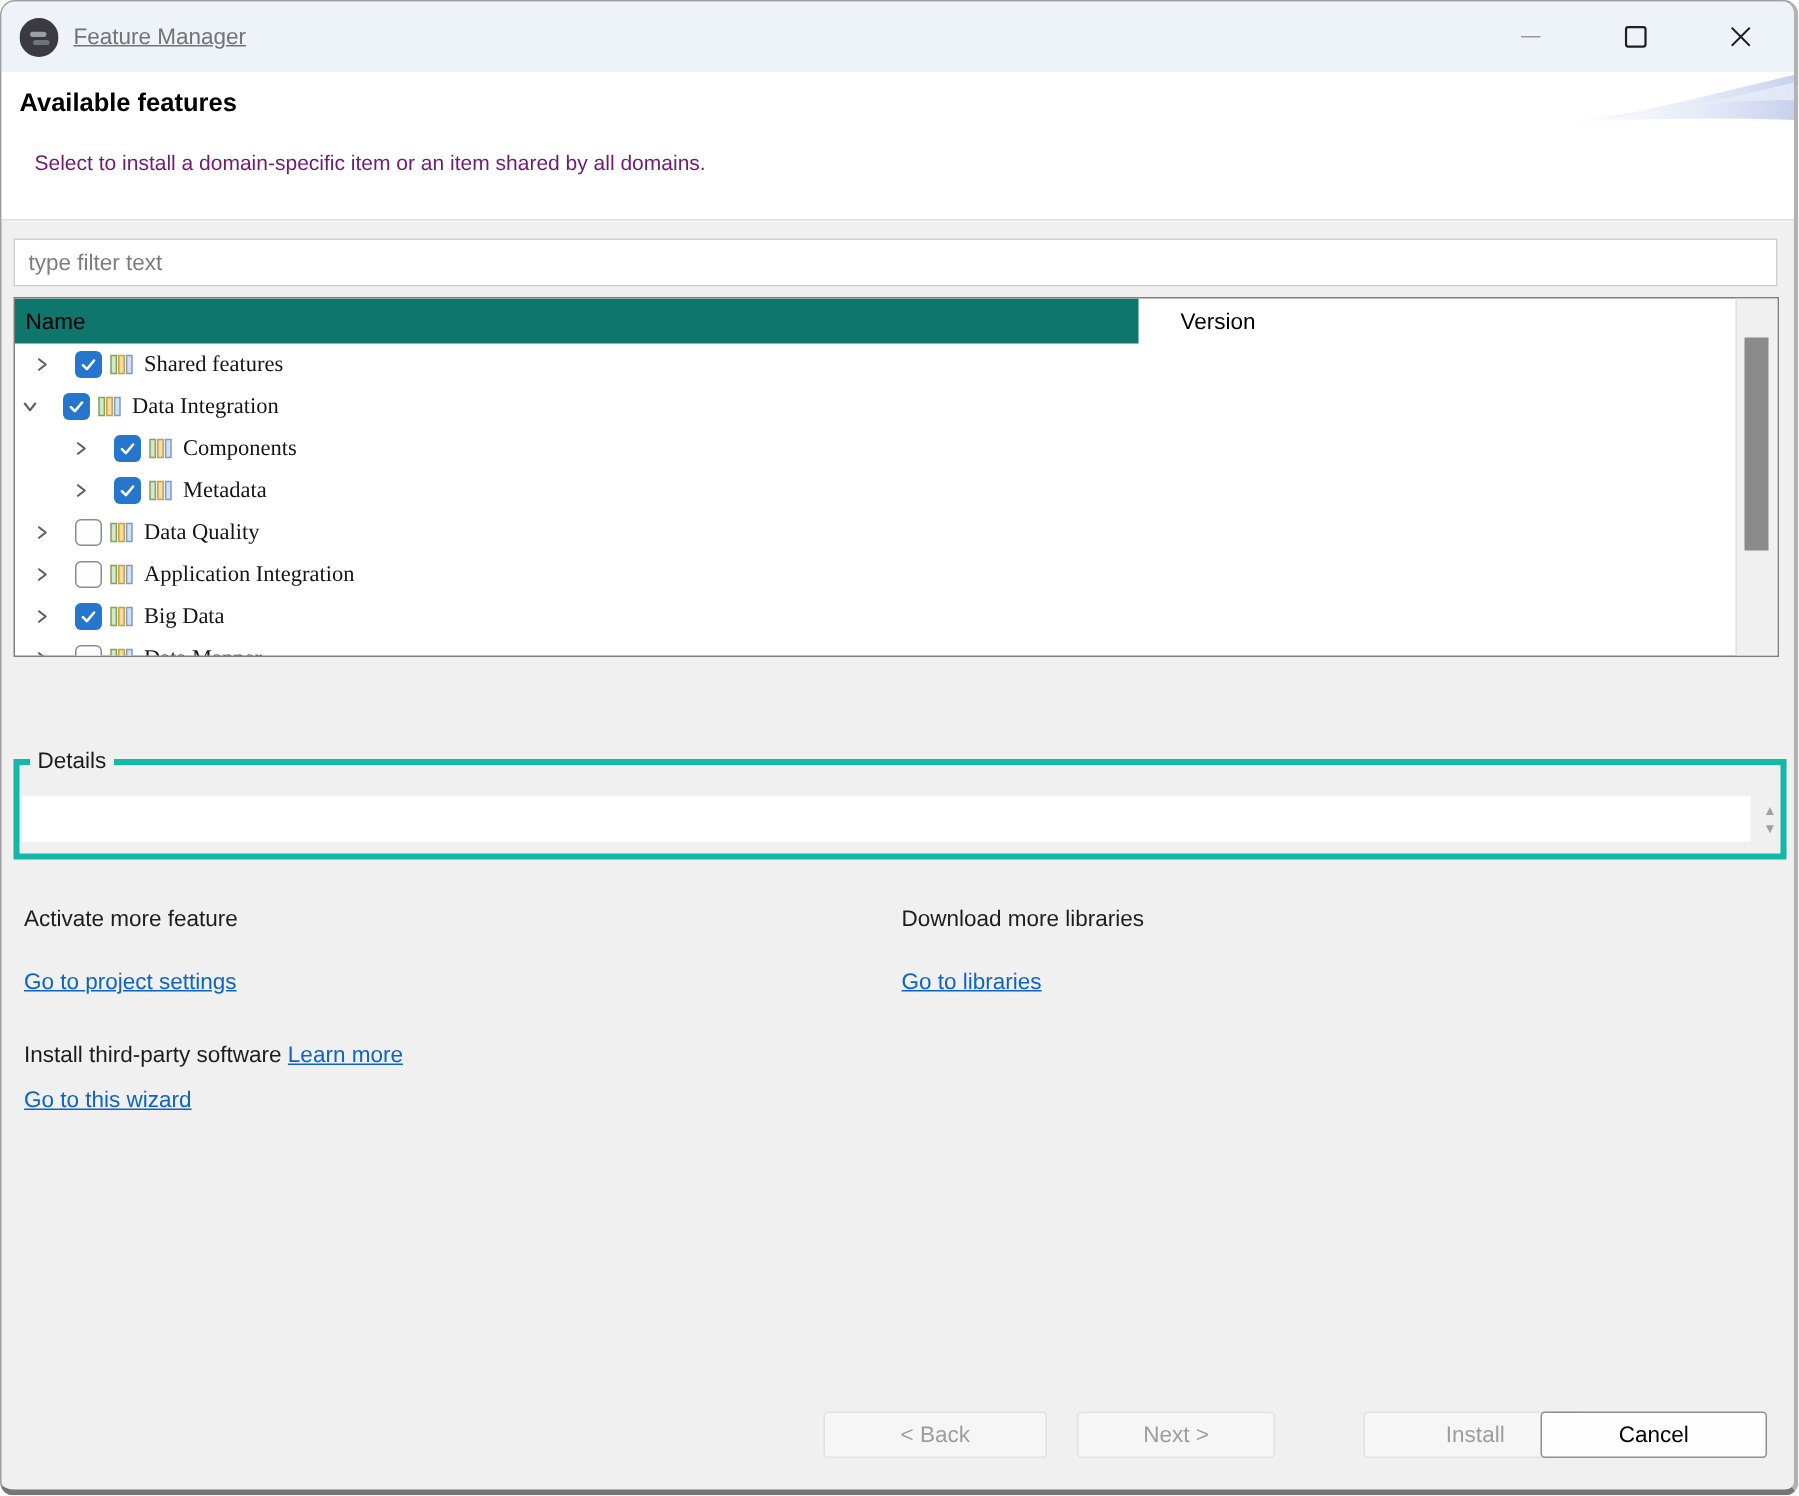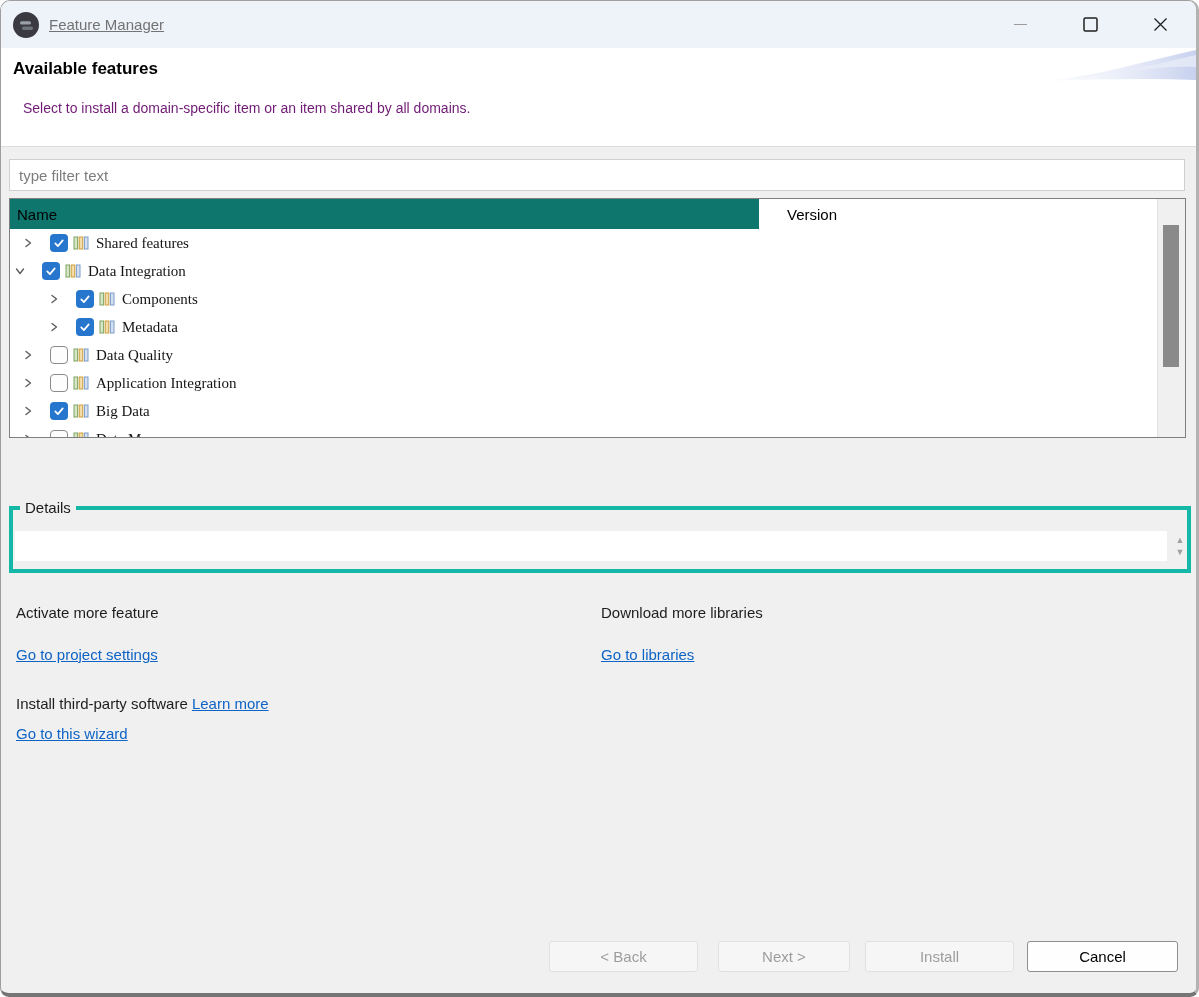--- a/index.html
+++ b/index.html
@@ -262,17 +262,17 @@
   <a class="link txt" style="left:600px;top:645px;" href="#">Go to libraries</a>
 
   <div class="txt" style="left:15px;top:694px;">
     <span>Install third-party software </span><a class="link" href="#">Learn more</a>
   </div>
   <a class="link txt" style="left:15px;top:724px;" href="#">Go to this wizard</a>
 
   <div id="button-bar">
       <div class="btn disabled" style="left: 548px; width: 149px;">&lt; Back</div>
       <div class="btn disabled" style="left: 701px; width: 132px; margin-left: 16px;">Next &gt;</div>
-      <div class="btn disabled" style="left: 864px; width: 149px;">Install</div>
+      <div class="btn disabled" style="left: 908px; width: 149px;">Install</div>
       <div class="btn enabled" style="left: 1026px; width: 151px;">Cancel</div>
     </div>
 
 </div>
 
 </body></html>

